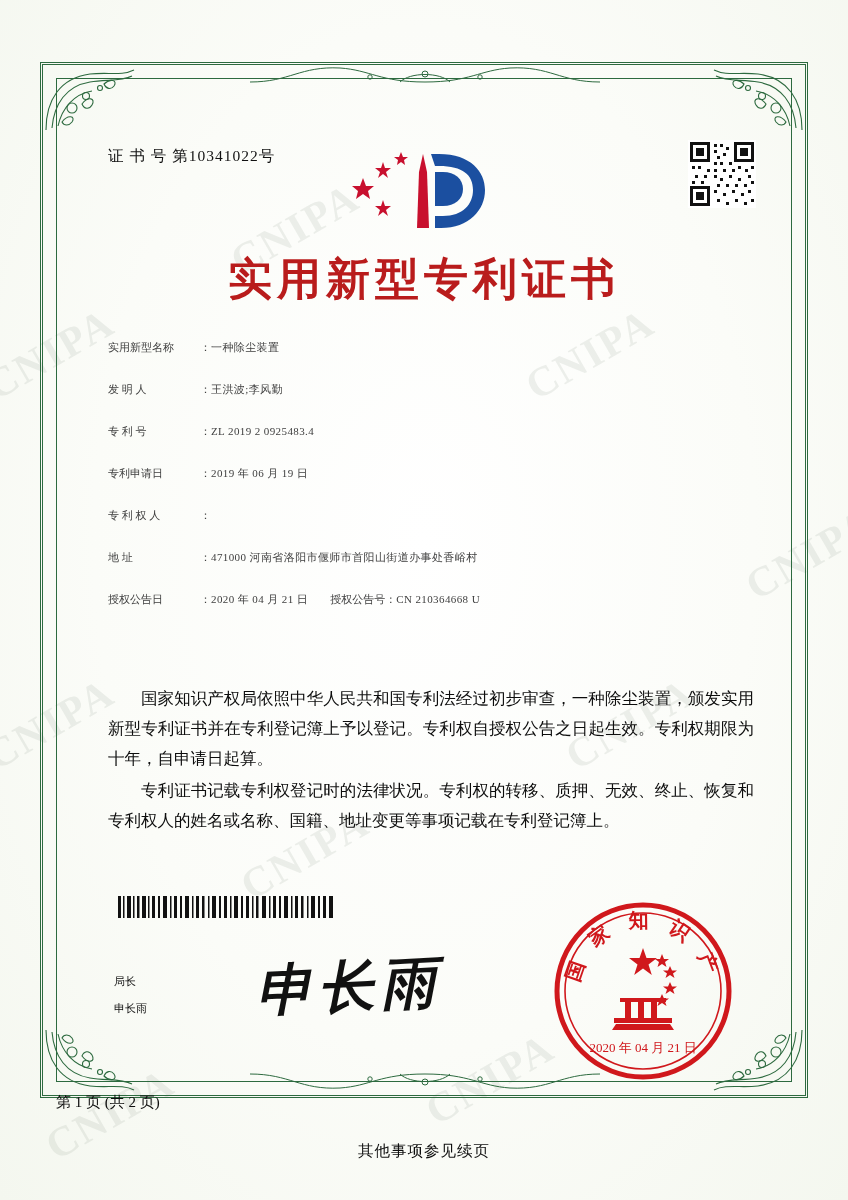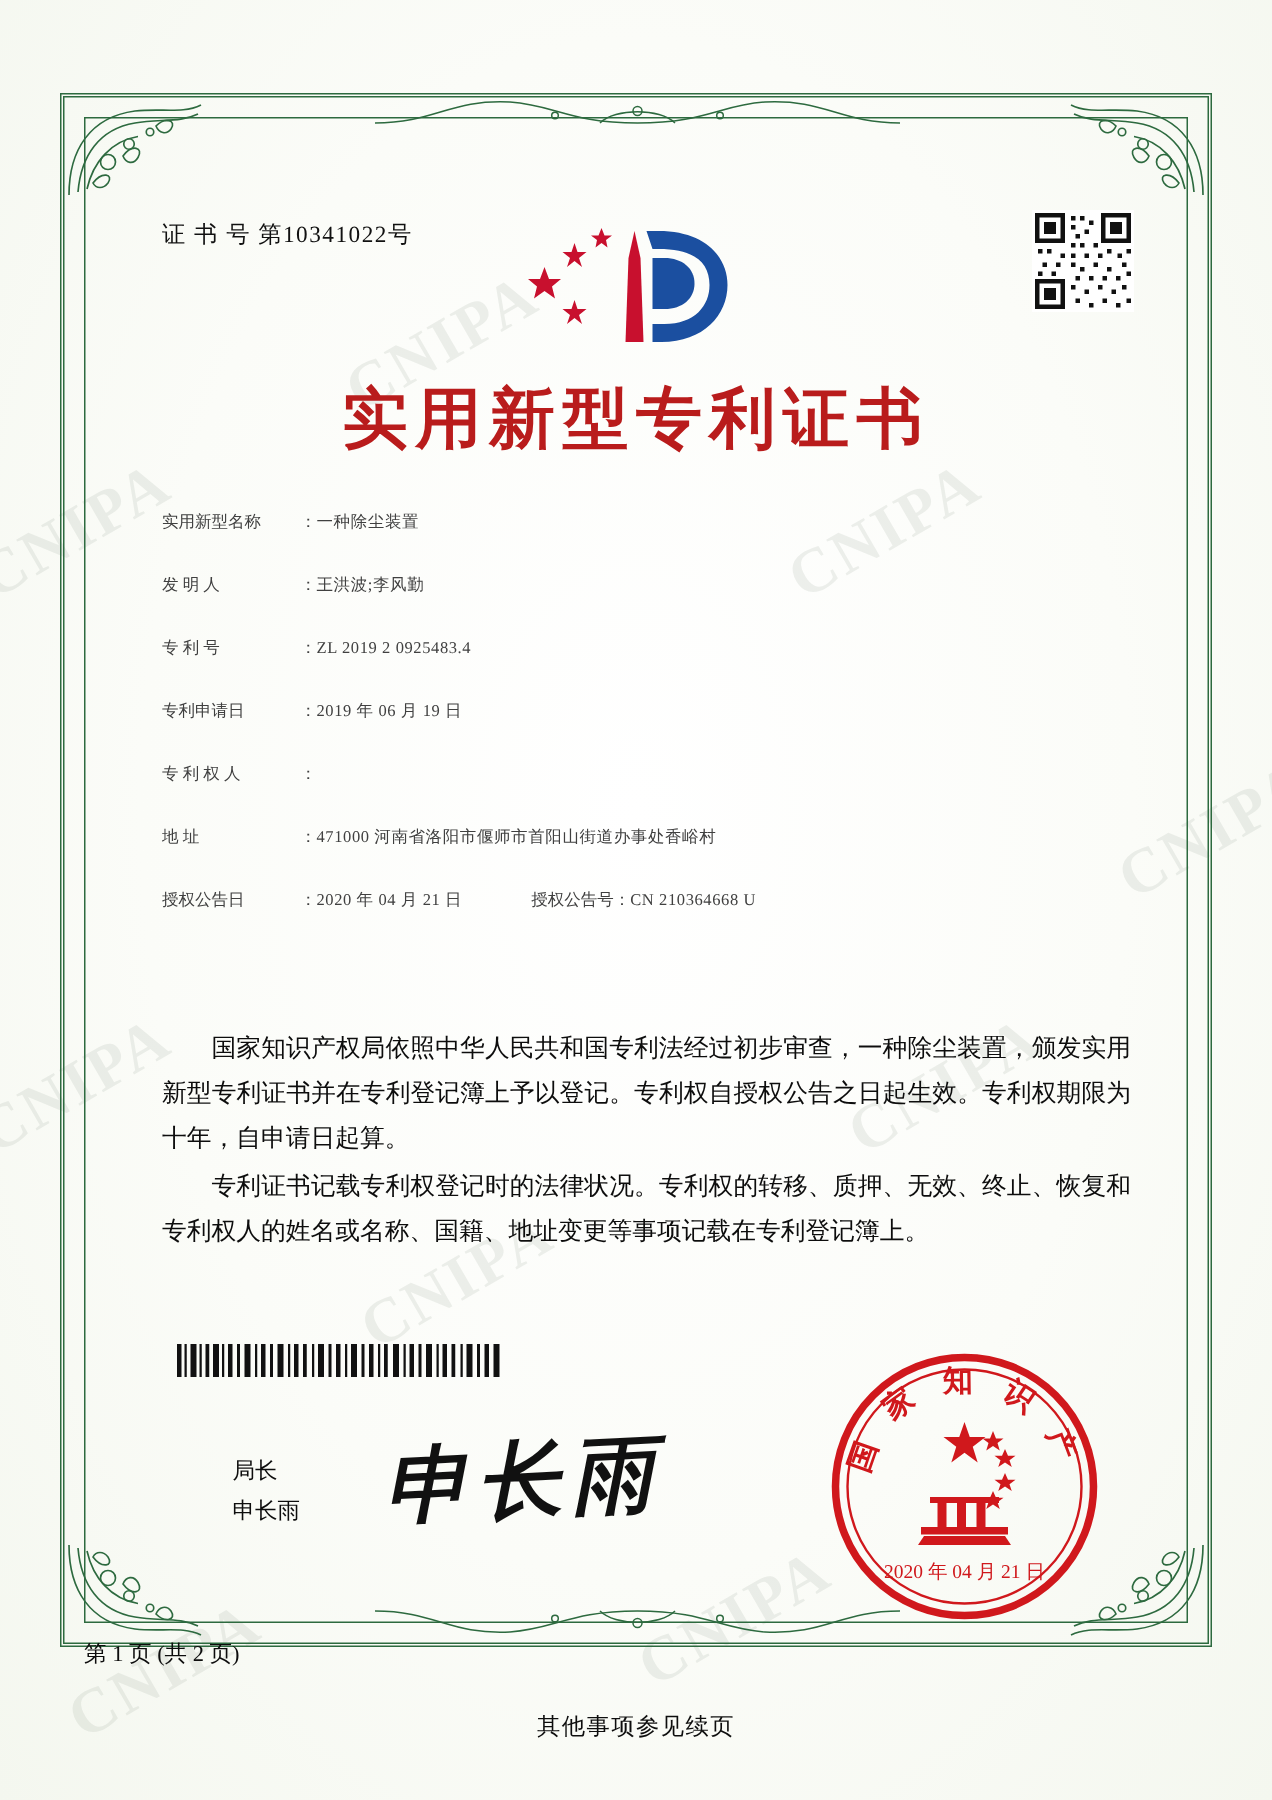--- a/index.html
+++ b/index.html
@@ -154,21 +154,21 @@
   .label-spread {
     display: inline-flex;
     justify-content: space-between;
     width: 86px;
   }
   .field-colon { flex: 0 0 10px; }
   .field-value {
     letter-spacing: 0.4px;
   }
   .field-row.inline-two .second-label {
-    margin-left: 46px;
+    margin-left: 22px;
   }
 
   .paras {
     position: absolute;
     left: 52px;
     right: 38px;
     top: 606px;
     font-size: 16.5px;
     line-height: 30px;
     color: #0d0d0d;
@@ -185,24 +185,23 @@
     top: 818px;
     width: 216px;
     height: 22px;
   }
   .barcode svg { display:block; width:100%; height:100%; }
 
   .signer {
     position: absolute;
     left: 58px;
     top: 890px;
-    font-size: 15px;
+    font-size: 11px;
     line-height: 27px;
     color: #0d0d0d;
-    margin-left: 41px;
   }
   .signature {
     position: absolute;
     left: 200px;
     top: 872px;
     font-size: 56px;
     color: #111;
     font-family: "DejaVu Serif", serif;
     font-weight: bold;
     font-style: italic;

